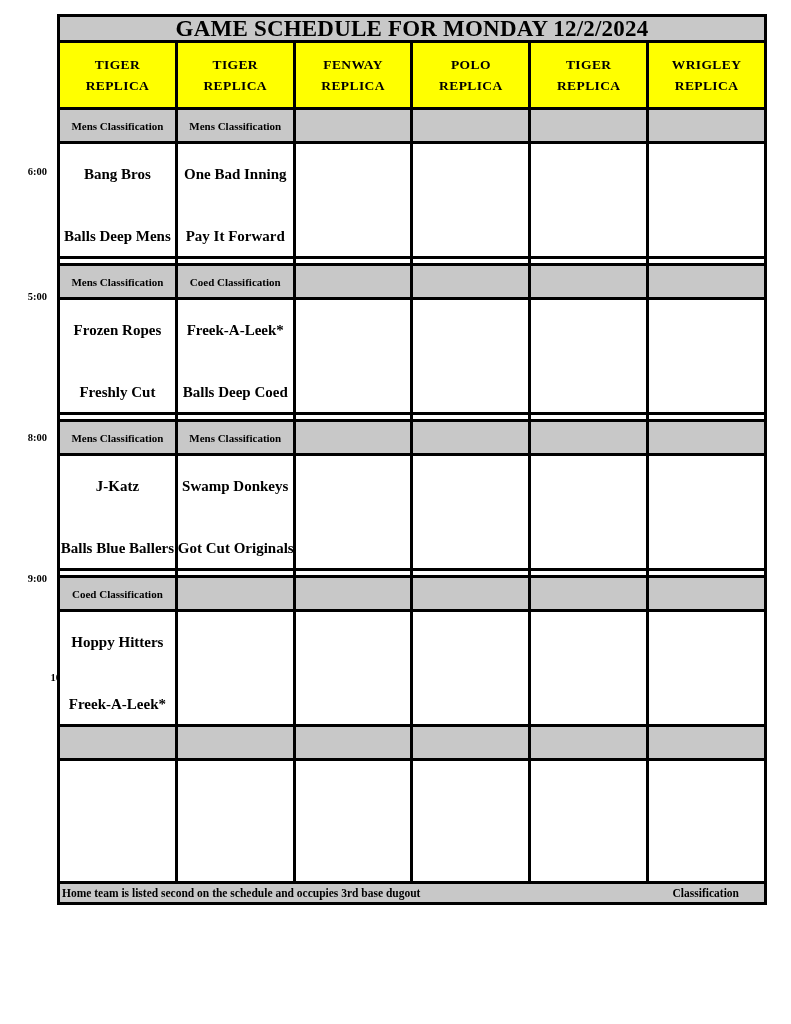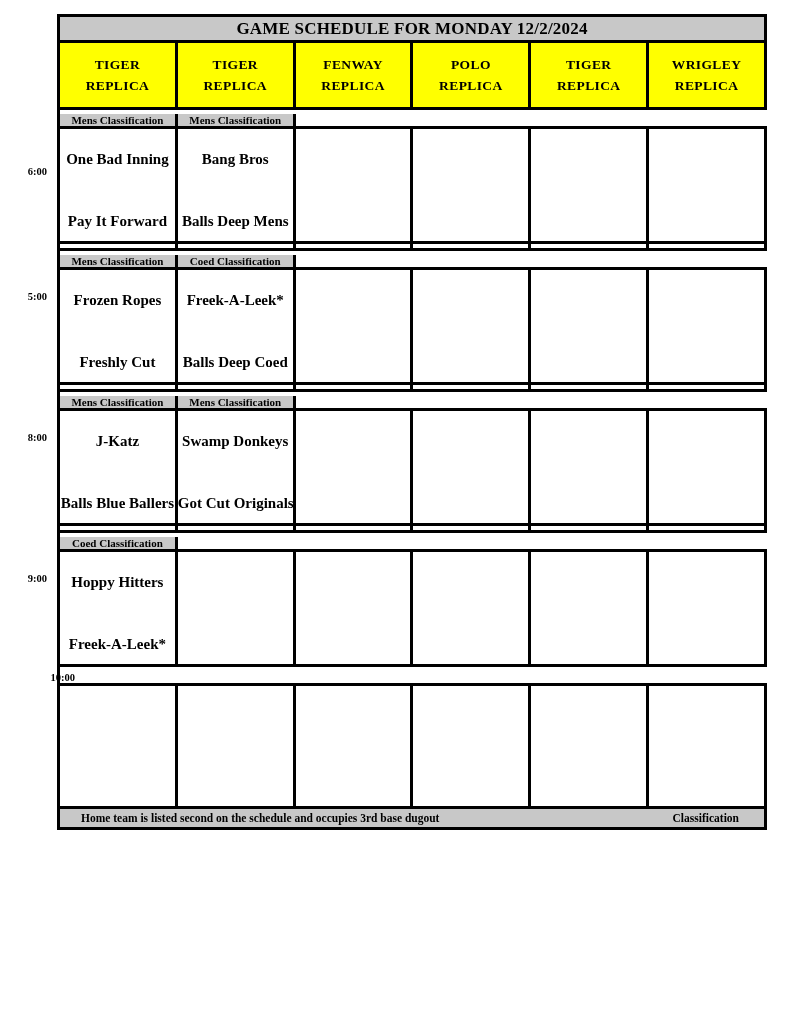--- a/index.html
+++ b/index.html
@@ -33,38 +33,38 @@
     border-right: 3px solid #000;
     min-width: 0;
   }
   
   .title-row { height: 26px; }
   .title-cell {
     background: #c8c8c8;
     display: flex;
     align-items: center;
     justify-content: center;
-    font-size: 17px;
+    font-size: 23px;
     letter-spacing: 0.2px;
   }
   
   .header-row { height: 67px; }
   .header-cell {
     background: #ffff00;
     display: flex;
     flex-direction: column;
     align-items: center;
     justify-content: center;
     gap: 5px;
     font-size: 13.5px;
     letter-spacing: 0.4px;
     text-align: center;
   }
   
-  .class-row { height: 19px; align-items: flex-end; }
+  .class-row { height: 34px; }
   .class-cell {
     background: #c8c8c8;
     display: flex;
     align-items: center;
     justify-content: center;
     font-size: 11px;
     white-space: nowrap;
   }
   
   .game-row { height: 115px; }
@@ -85,21 +85,21 @@
   .spacer-row { height: 7px; }
   .spacer-cell { background: #ffffff; }
   
   .footer-row { height: 24px; border-bottom: 3px solid #000; }
   .footer-cell {
     background: #c8c8c8;
     display: flex;
     align-items: center;
     justify-content: space-between;
     font-size: 11.5px;
-    padding: 0 25px 0 21px;
+    padding: 0 25px 0 2px;
   }
   
   .time-label {
     position: absolute;
     left: 0;
     width: 47px;
     height: 20px;
     line-height: 20px;
     text-align: right;
     font-size: 10.5px;
@@ -154,26 +154,26 @@
     <div class="row class-row">
         <div class="cell class-cell">Mens Classification</div>
         <div class="cell class-cell">Mens Classification</div>
         <div class="cell class-cell"></div>
         <div class="cell class-cell"></div>
         <div class="cell class-cell"></div>
         <div class="cell class-cell"></div>
       </div>
       <div class="row game-row">
         <div class="cell game-cell">
+          <div class="team away">Bang Bros</div>
+          <div class="team home">Balls Deep Mens</div>
+        </div>
+        <div class="cell game-cell">
           <div class="team away">One Bad Inning</div>
           <div class="team home">Pay It Forward</div>
-        </div>
-        <div class="cell game-cell">
-          <div class="team away">Bang Bros</div>
-          <div class="team home">Balls Deep Mens</div>
         </div>
         <div class="cell game-cell">
           <div class="team away"></div>
           <div class="team home"></div>
         </div>
         <div class="cell game-cell">
           <div class="team away"></div>
           <div class="team home"></div>
         </div>
         <div class="cell game-cell">

